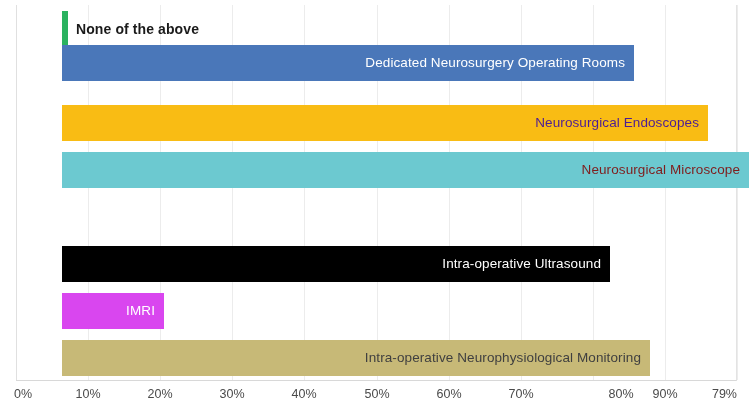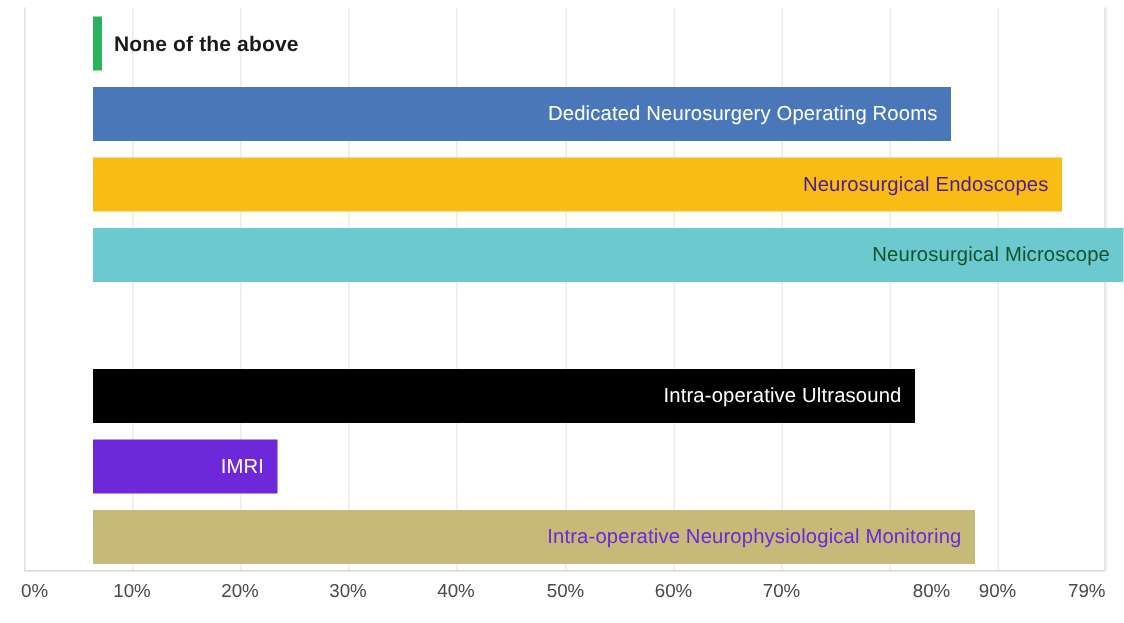--- a/index.html
+++ b/index.html
@@ -140,48 +140,48 @@
         <div class="gridline" style="left: 577px;"></div>
         <div class="gridline" style="left: 649px;"></div>
         <div class="gridline" style="left: 721px;"></div>
       </div>
     <div id="bars">
         <div class="bar-row" style="top: 6px;">
           <div class="bar outside-label" title="None of the above" style="width: 6px; background: rgb(42, 178, 95);">
             <span class="bar-label" style="color: rgb(26, 26, 26);">None of the above</span>
           </div>
         </div>
-        <div class="bar-row" style="top: 53px; text-align: right;">
+        <div class="bar-row" style="top: 40px; text-align: right;">
           <div class="bar" title="Dedicated Neurosurgery Operating Rooms" style="width: 572px; background: rgb(74, 119, 185);">
             <span class="bar-label" style="color: rgb(255, 255, 255);">Dedicated Neurosurgery Operating Rooms</span>
           </div>
         </div>
         <div class="bar-row" style="top: 100px;">
           <div class="bar" title="Neurosurgical Endoscopes" style="width: 646px; background: rgb(249, 188, 20);">
             <span class="bar-label" style="color: #4c1d95;">Neurosurgical Endoscopes</span>
           </div>
         </div>
         <div class="bar-row" style="top: 147px;">
           <div class="bar" title="Neurosurgical Microscope" style="width: 687px; background: rgb(108, 201, 208);">
-            <span class="bar-label" style="color: #14532d;">Neurosurgical Microscope</span>
+            <span class="bar-label" style="color: #7f1d1d;">Neurosurgical Microscope</span>
           </div>
         </div>
         <div class="bar-row" style="top: 241px;">
           <div class="bar" title="Intra-operative Ultrasound" style="width: 548px; background: #000000;">
             <span class="bar-label" style="color: rgb(255, 255, 255);">Intra-operative Ultrasound</span>
           </div>
         </div>
         <div class="bar-row" style="top: 288px;">
-          <div class="bar" title="IMRI" style="width: 123px; background: #6d28d9;">
+          <div class="bar" title="IMRI" style="width: 102px; background: #d946ef;">
             <span class="bar-label" style="color: rgb(255, 255, 255);">IMRI</span>
           </div>
         </div>
         <div class="bar-row" style="top: 335px;">
           <div class="bar" title="Intra-operative Neurophysiological Monitoring" style="width: 588px; background: rgb(199, 185, 119);">
-            <span class="bar-label" style="color: #6d28d9; text-align: right;">Intra-operative Neurophysiological Monitoring</span>
+            <span class="bar-label" style="color: #404040; text-align: right;">Intra-operative Neurophysiological Monitoring</span>
           </div>
         </div>
       </div>
   </div>
 
   <div id="x-axis">
       <span class="tick-label first" style="left: 0px;">0%</span>
       <span class="tick-label" style="left: 72px;">10%</span>
       <span class="tick-label" style="left: 144px;">20%</span>
       <span class="tick-label" style="left: 216px;">30%</span>

